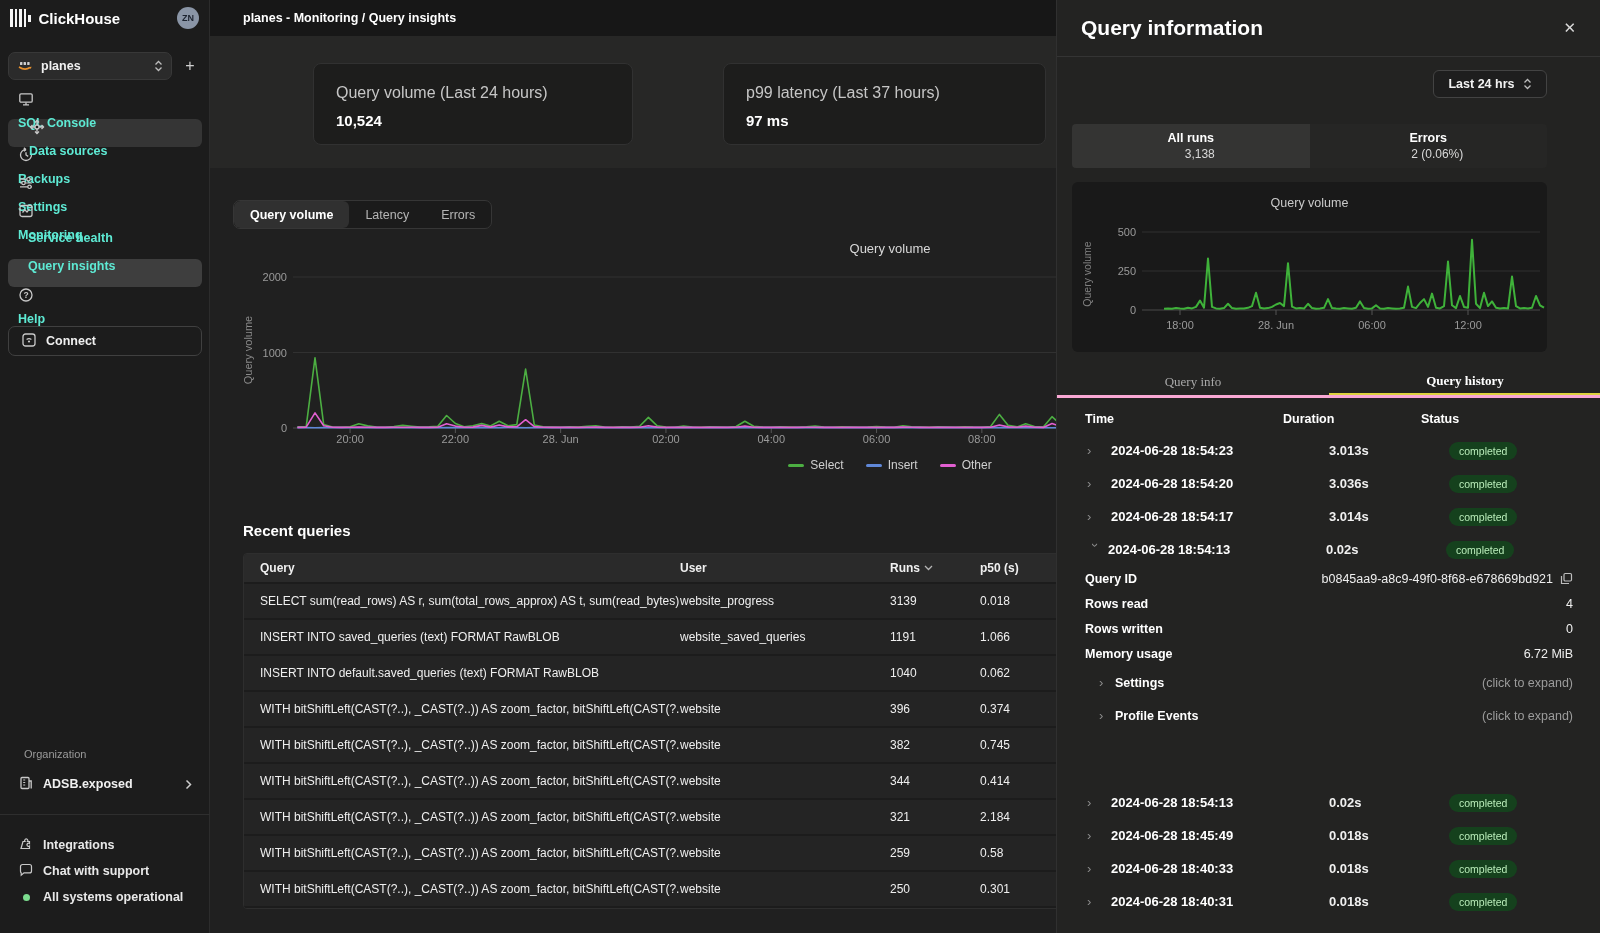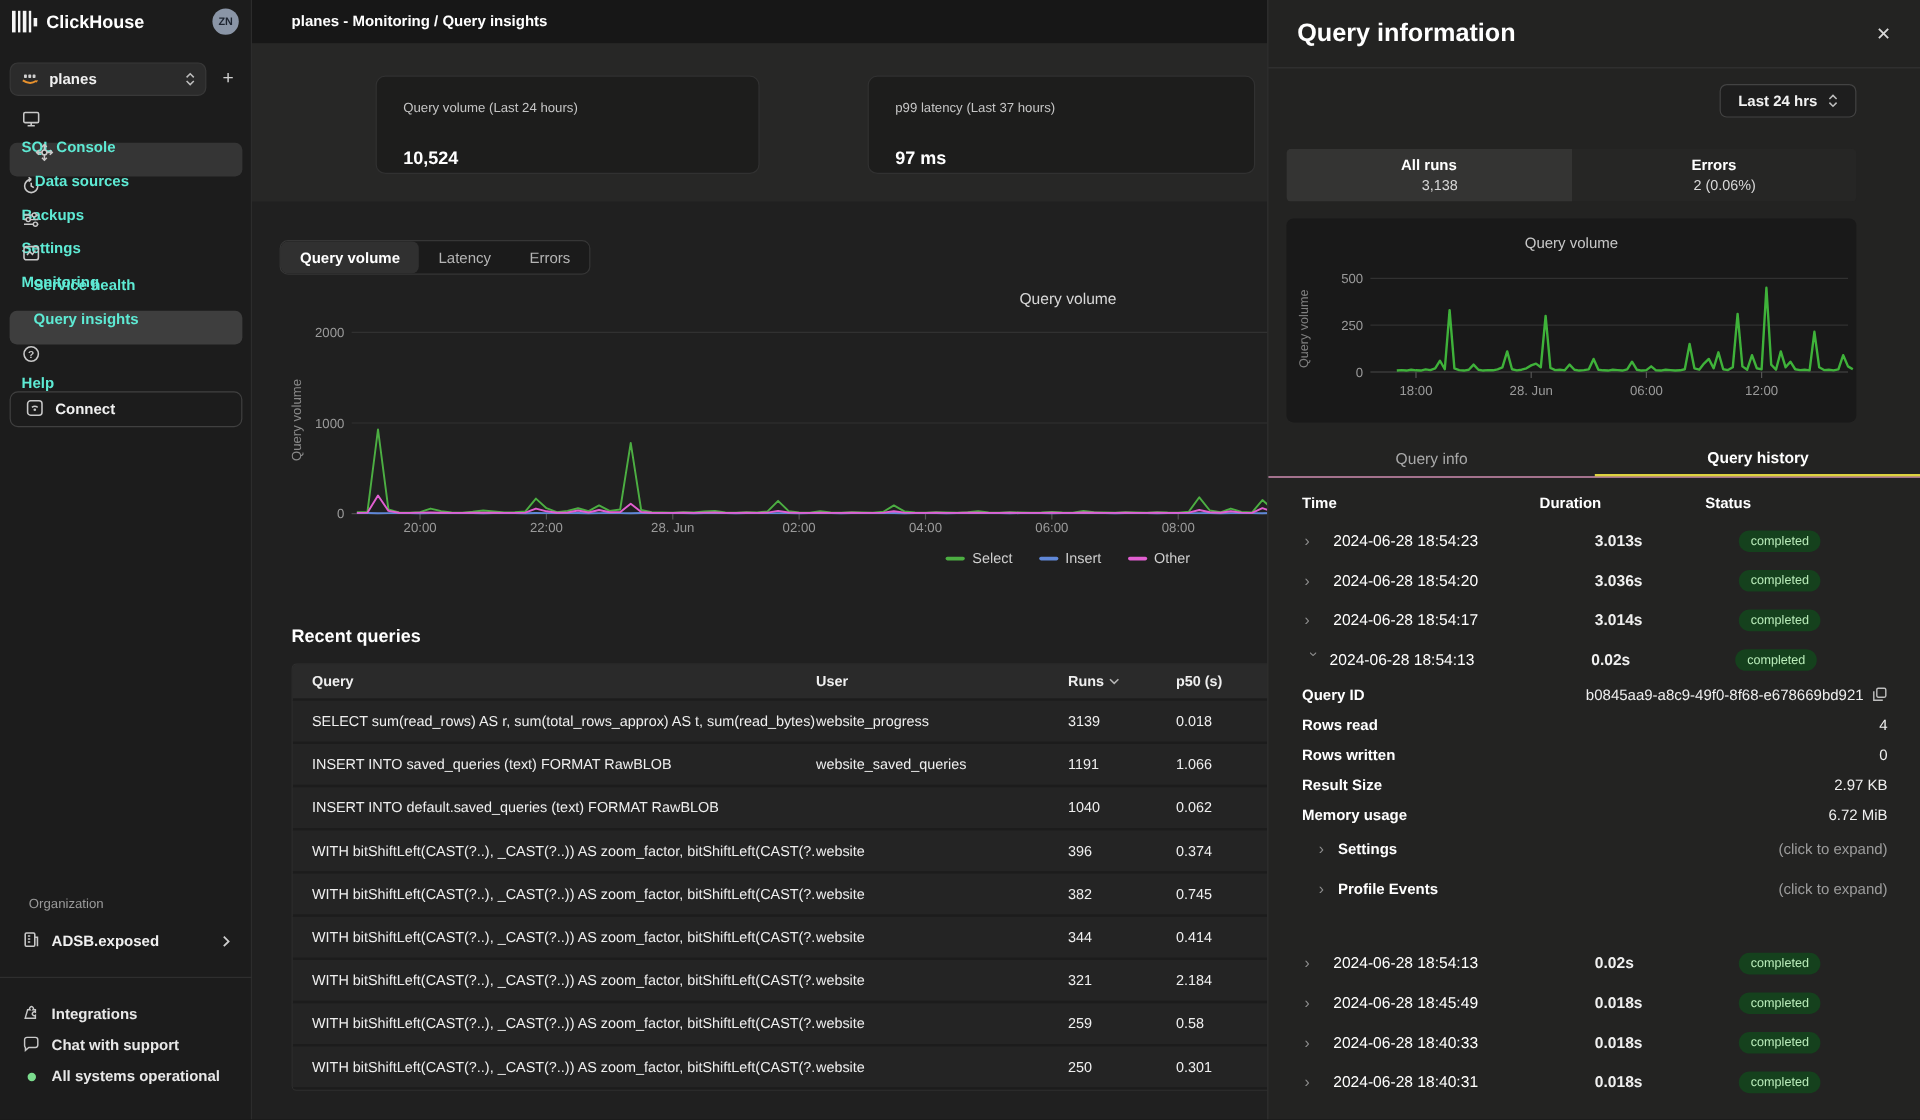--- a/index.html
+++ b/index.html
@@ -32,21 +32,21 @@
   .side-divider { position:absolute; top:814px; left:0; width:210px; border-top:1px solid #2e2e2e; }
   .foot { position:absolute; top:832px; left:8px; width:194px; }
   .foot-item { height:26px; display:flex; align-items:center; gap:9px; padding:0 10px; font-size:12.5px; color:#e8e8e8; font-weight:bold; cursor:pointer; }
   .dot-green { width:7px; height:7px; border-radius:50%; background:#7bdc8e; margin:0 4px 0 5px; }
 
   
   .main { position:absolute; left:210px; top:0; width:1390px; height:933px; background:#202020; }
   .topbar { position:absolute; top:0; left:0; width:100%; height:36px; background:#171717; display:flex; align-items:center; padding-left:33px; font-weight:bold; font-size:12.5px; color:#fff; }
   .statsband { position:absolute; top:36px; left:0; width:100%; height:132px; background:#272726; }
   .stat-card { position:absolute; top:27px; height:82px; background:#1d1d1c; border:1px solid #313131; border-radius:8px; padding:20px 22px 0; }
-  .stat-card .slabel { color:#c6c6c6; font-size:11px; margin-bottom:28px; }
+  .stat-card .slabel { color:#c6c6c6; font-size:16px; margin-bottom:10px; }
   .stat-card .svalue { color:#fff; font-size:15px; font-weight:bold; }
   .card1 { left:103px; width:320px; }
   .card2 { left:513px; width:323px; }
   .seg-tabs { position:absolute; top:200px; left:23px; height:29px; display:flex; background:#1b1b1b; border:1px solid #363636; border-radius:7px; overflow:hidden; }
   .seg-tab { padding:0 16px; display:flex; align-items:center; font-size:12.5px; color:#b5b5b5; cursor:pointer; }
   .seg-tab.active { background:#303030; color:#fff; font-weight:bold; border-radius:6px; }
   .chart-wrap { position:absolute; top:236px; left:25px; width:1310px; height:216px; }
   .chart-title { position:absolute; top:5px; left:0; width:100%; text-align:center; color:#d8d8d8; font-size:13px; }
   .chart-ylabel { position:absolute; top:50%; left:-42px; width:110px; transform:rotate(-90deg); transform-origin:center; text-align:center; color:#8a8a8a; font-size:11px; }
   .legend-row { position:absolute; top:458px; left:25px; width:1310px; display:flex; justify-content:center; gap:22px; }
@@ -66,30 +66,30 @@
   .close-x { color:#d8d8d8; font-size:15px; cursor:pointer; }
   .range-btn { position:absolute; top:70px; left:376px; width:114px; height:28px; background:#1e1e1e; border:1px solid #434343; border-radius:6px; display:flex; align-items:center; justify-content:center; gap:8px; font-weight:bold; font-size:12.5px; color:#f2f2f2; cursor:pointer; }
   .toggle { position:absolute; top:124px; left:15px; width:475px; height:44px; display:flex; border-radius:4px; overflow:hidden; }
   .tg-seg { flex:1; display:flex; flex-direction:column; align-items:center; justify-content:center; gap:2px; cursor:pointer; background:#262625; }
   .tg-seg.active { background:#343433; }
   .tg-label { font-weight:bold; font-size:12.5px; color:#fff; }
   .tg-value { font-size:12px; color:#d9d9d9;margin-left:18px; }
   .mini-card { position:absolute; top:182px; left:15px; width:475px; height:170px; background:#191919; border-radius:6px; }
   .mini-title { position:absolute; top:14px; left:0; width:100%; text-align:center; color:#c9c9c9; font-size:12.5px; }
   .mini-ylabel { position:absolute; top:86px; left:-30px; width:90px; transform:rotate(-90deg); text-align:center; color:#808080; font-size:10.5px; }
-  .ptabs { position:absolute; top:368px; left:0; width:544px; height:30px; display:flex; border-bottom:1px solid #f9a8d4; }
+  .ptabs { position:absolute; top:368px; left:0; width:544px; height:30px; display:flex; border-bottom:3px solid #f9a8d4;font-family:Liberation Serif, serif; }
   .ptab { flex:1; display:flex; align-items:center; justify-content:center; font-size:13px; color:#a9a9a9; cursor:pointer; }
   .ptab.active { color:#fff; font-weight:bold; border-bottom:2px solid #ddd23f; }
   .qh-head { position:absolute; top:412px; left:0; width:544px; display:flex; }
   .qh-head span { font-weight:bold; font-size:12.5px; color:#fff; }
   .qh-rows { position:absolute; left:0; width:544px; }
   .qh-row { height:33px; display:flex; align-items:center; cursor:pointer; }
   .chev { color:#8d8d8d; font-size:13px; width:18px; margin-left:30px; }
   .chev.down { display:inline-block; transform:rotate(90deg); width:13px; margin-left:32px; }
-  .qh-time { font-weight:normal; font-size:13px; color:#fff; width:200px; margin-left:6px; }
+  .qh-time { font-weight:bold; font-size:13px; color:#fff; width:200px; margin-left:6px; }
   .qh-dur { font-weight:bold; font-size:13px; color:#f0f0f0; width:120px; margin-left:18px; }
   .pill { background:#15411d; color:#b9ecb9; font-size:10.5px; padding:3px 10px; border-radius:9px; }
   .detail { position:absolute; top:566px; left:0; width:544px; }
   .d-row { height:25px; display:flex; align-items:center; padding:0 28px; }
   .d-label { font-weight:bold; font-size:12.5px; color:#fff; flex:1; }
   .d-value { font-size:12.5px; color:#efefef; text-align:right; }
   .d-exp { height:33px; display:flex; align-items:center; padding:0 28px; cursor:pointer; }
   .d-exp .chev { margin-left:14px; width:16px; }
   .d-exp .d-label { flex:none; }
   .d-hint { flex:1; text-align:right; color:#9c9c9c; font-size:12.5px; }
@@ -487,24 +487,20 @@
     </div>
     <div class="d-row">
       <span class="d-label">Rows read</span>
       <span class="d-value">4</span>
     </div>
     <div class="d-row">
       <span class="d-label">Rows written</span>
       <span class="d-value">0</span>
     </div>
     <div class="d-row">
-      <span class="d-label">Result Size</span>
-      <span class="d-value">2.97 KB</span>
-    </div>
-    <div class="d-row">
       <span class="d-label">Memory usage</span>
       <span class="d-value">6.72 MiB</span>
     </div>
     <div class="d-exp">
       <span class="chev">›</span>
       <span class="d-label">Settings</span>
       <span class="d-hint">(click to expand)</span>
     </div>
     <div class="d-exp">
       <span class="chev">›</span>

